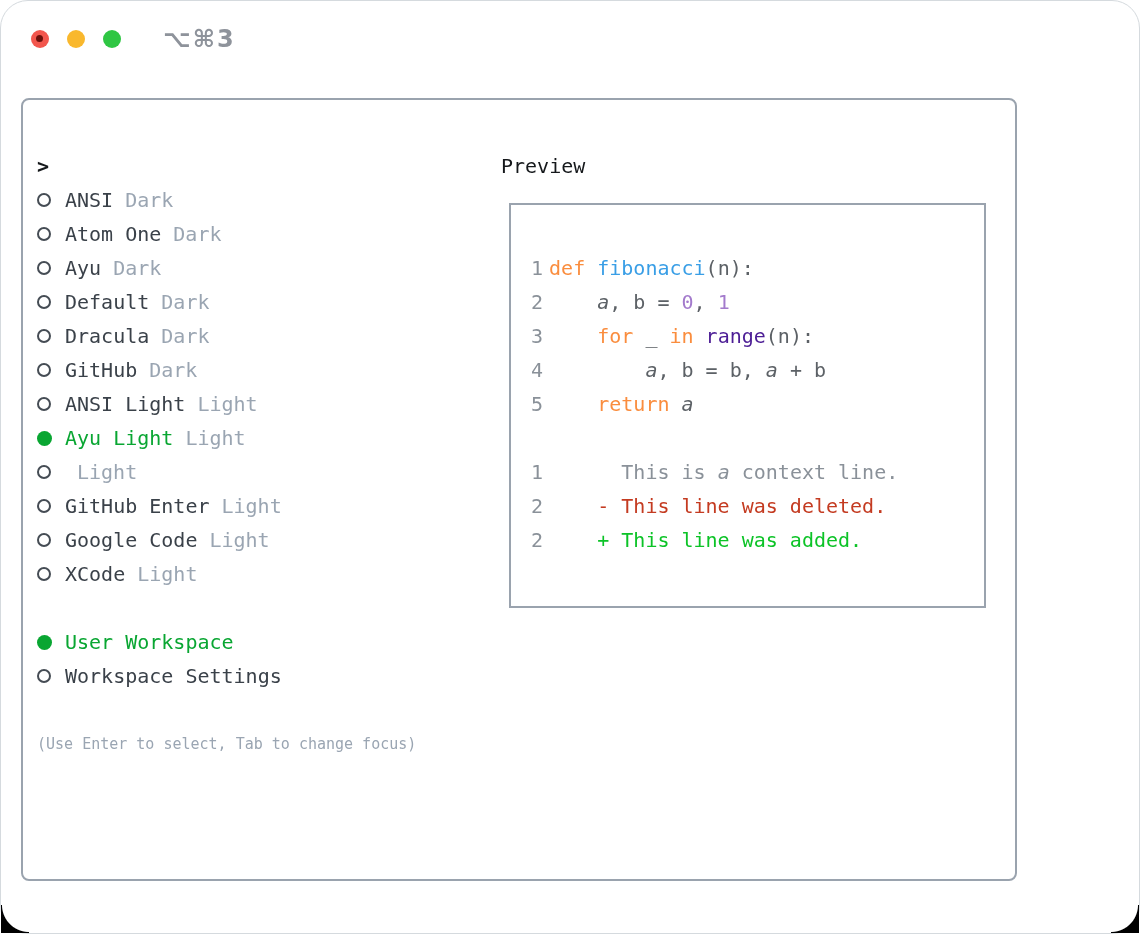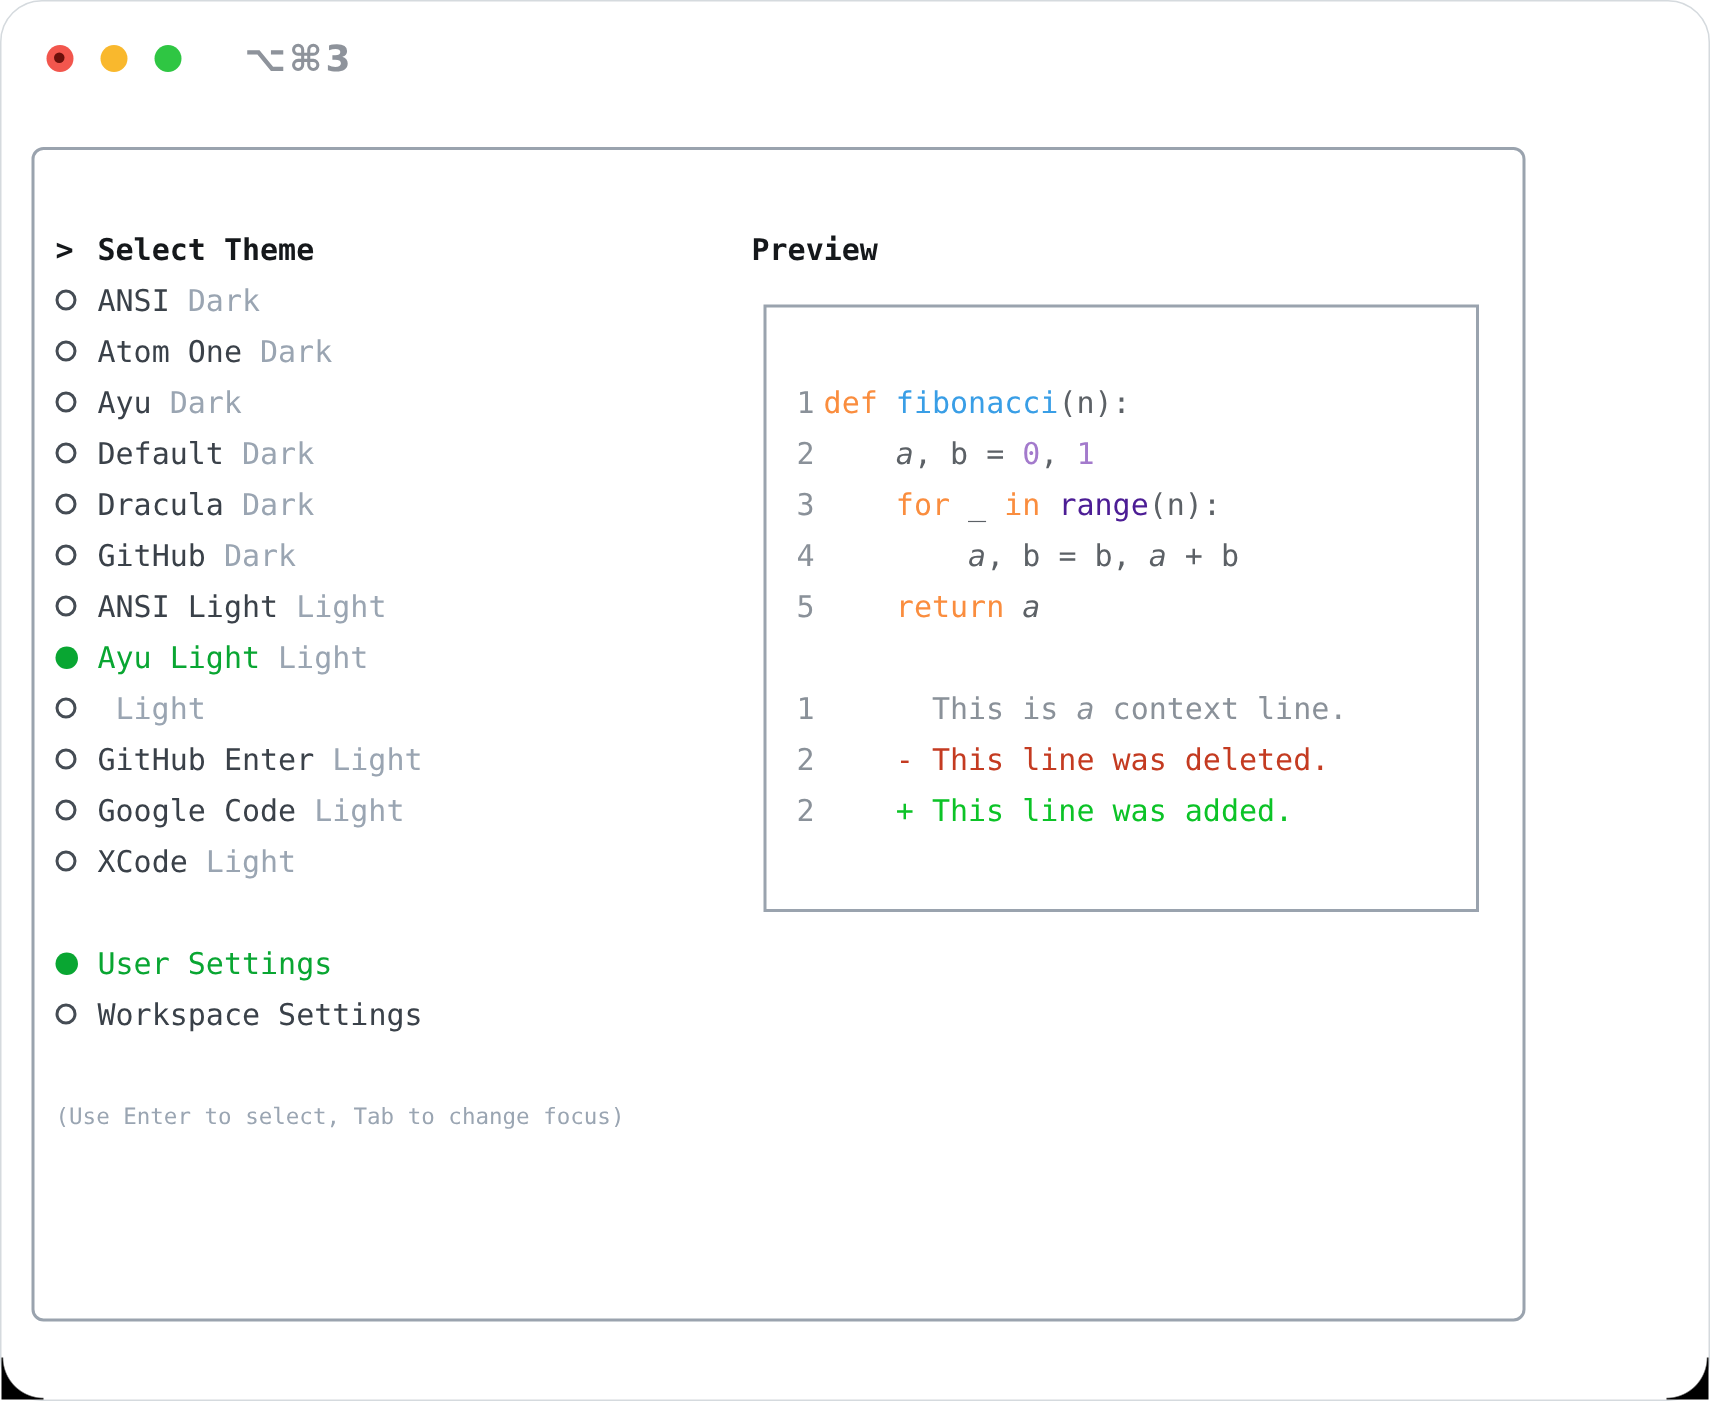--- a/index.html
+++ b/index.html
@@ -45,21 +45,21 @@
   .bullet{flex:none;width:14px;height:14px;border-radius:50%;border:2px solid #454c54;box-sizing:border-box;margin-right:14px;background:transparent;}
   .bullet.on{border:none;width:15px;height:15px;background:#09a632;margin-right:13px;}
   .tname{color:#3a4149;}
   .selected .tname{color:#09a632;}
   .tvariant{color:#9aa5b2;margin-left:12px;}
   .gap{height:34px;}
   .apply-head{padding-left:28px;font-weight:normal;color:#15181b;}
   .hint{margin-top:34px;width:400px;font-size:15px;line-height:34px;color:#9aa5b2;white-space:normal;}
 
   
-  .preview-head{position:absolute;left:478px;top:49px;height:34px;line-height:34px;font-size:20px;font-weight:bold;color:#15181b;}
+  .preview-head{position:absolute;left:478px;top:49px;height:34px;line-height:34px;font-size:20px;font-weight:normal;color:#15181b;}
   .preview-box{
     position:absolute;left:486px;top:103px;width:477px;height:405px;
     border:2px solid #9aa3ae;box-sizing:border-box;background:#fff;
     padding:46px 16px 0 20px;overflow:hidden;
   }
   .cl{height:34px;line-height:34px;font-size:20px;white-space:pre;color:#5c6166;}
   .ln{color:#8a9199;display:inline-block;min-width:12px;margin-right:6px;}
   .kw{color:#fa8d3e;}
   .fn{color:#399ee6;}
   .cn{color:#a37acc;}
@@ -83,21 +83,21 @@
       <div class="light green"></div>
     </div>
     <div class="win-title">⌥⌘3</div>
   </div>
 
   <div class="panel">
 
     <div class="left-col">
 
       <div class="row head">
-        <span class="prompt">&gt;</span><span>Select Theme</span>
+        <span class="prompt">&gt;</span>
       </div>
 
       <div class="row">
         <span class="bullet"></span>
         <span class="tname">ANSI</span>
         <span class="tvariant">Dark</span>
       </div>
       <div class="row">
         <span class="bullet"></span>
         <span class="tname">Atom One</span>
@@ -151,21 +151,21 @@
         <span class="bullet"></span>
         <span class="tname">XCode</span>
         <span class="tvariant">Light</span>
       </div>
 
       <div class="gap"></div>
 
 
       <div class="row selected">
         <span class="bullet on"></span>
-        <span class="tname">User Settings</span>
+        <span class="tname">User Workspace</span>
       </div>
       <div class="row">
         <span class="bullet"></span>
         <span class="tname">Workspace Settings</span>
       </div>
 
       <div class="hint">(Use Enter to select, Tab to change focus)</div>
     </div>
 
     <div class="preview-head">Preview</div>

